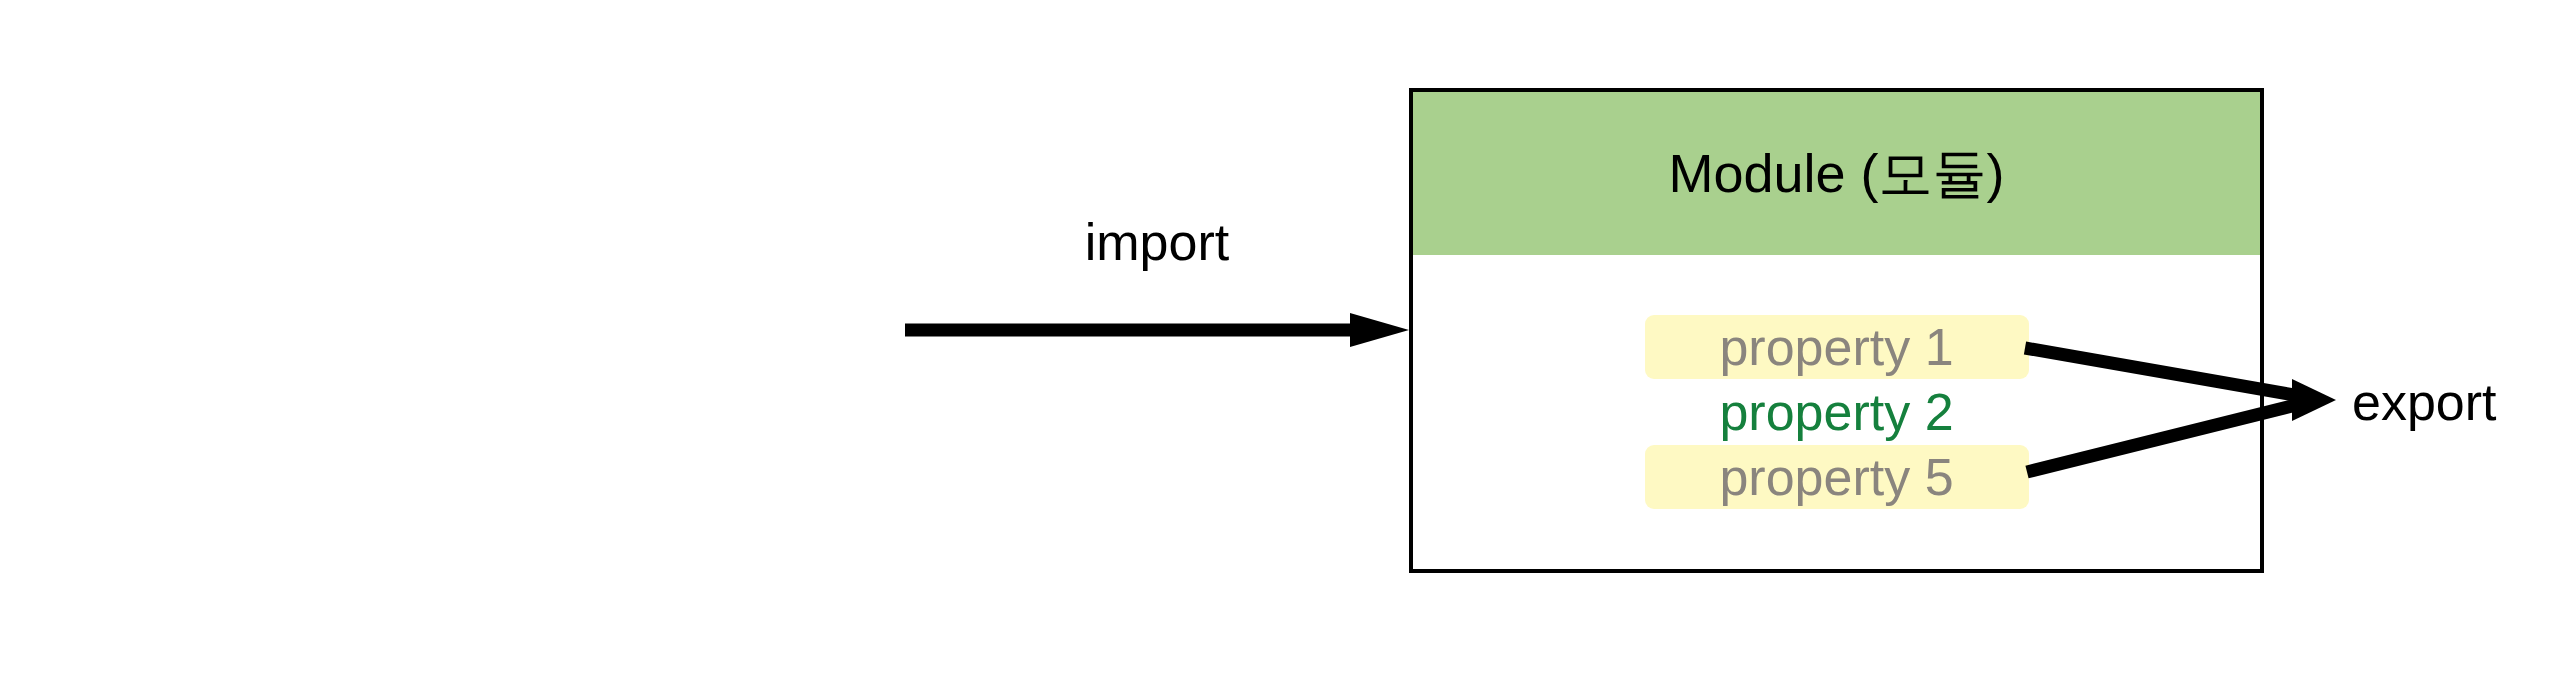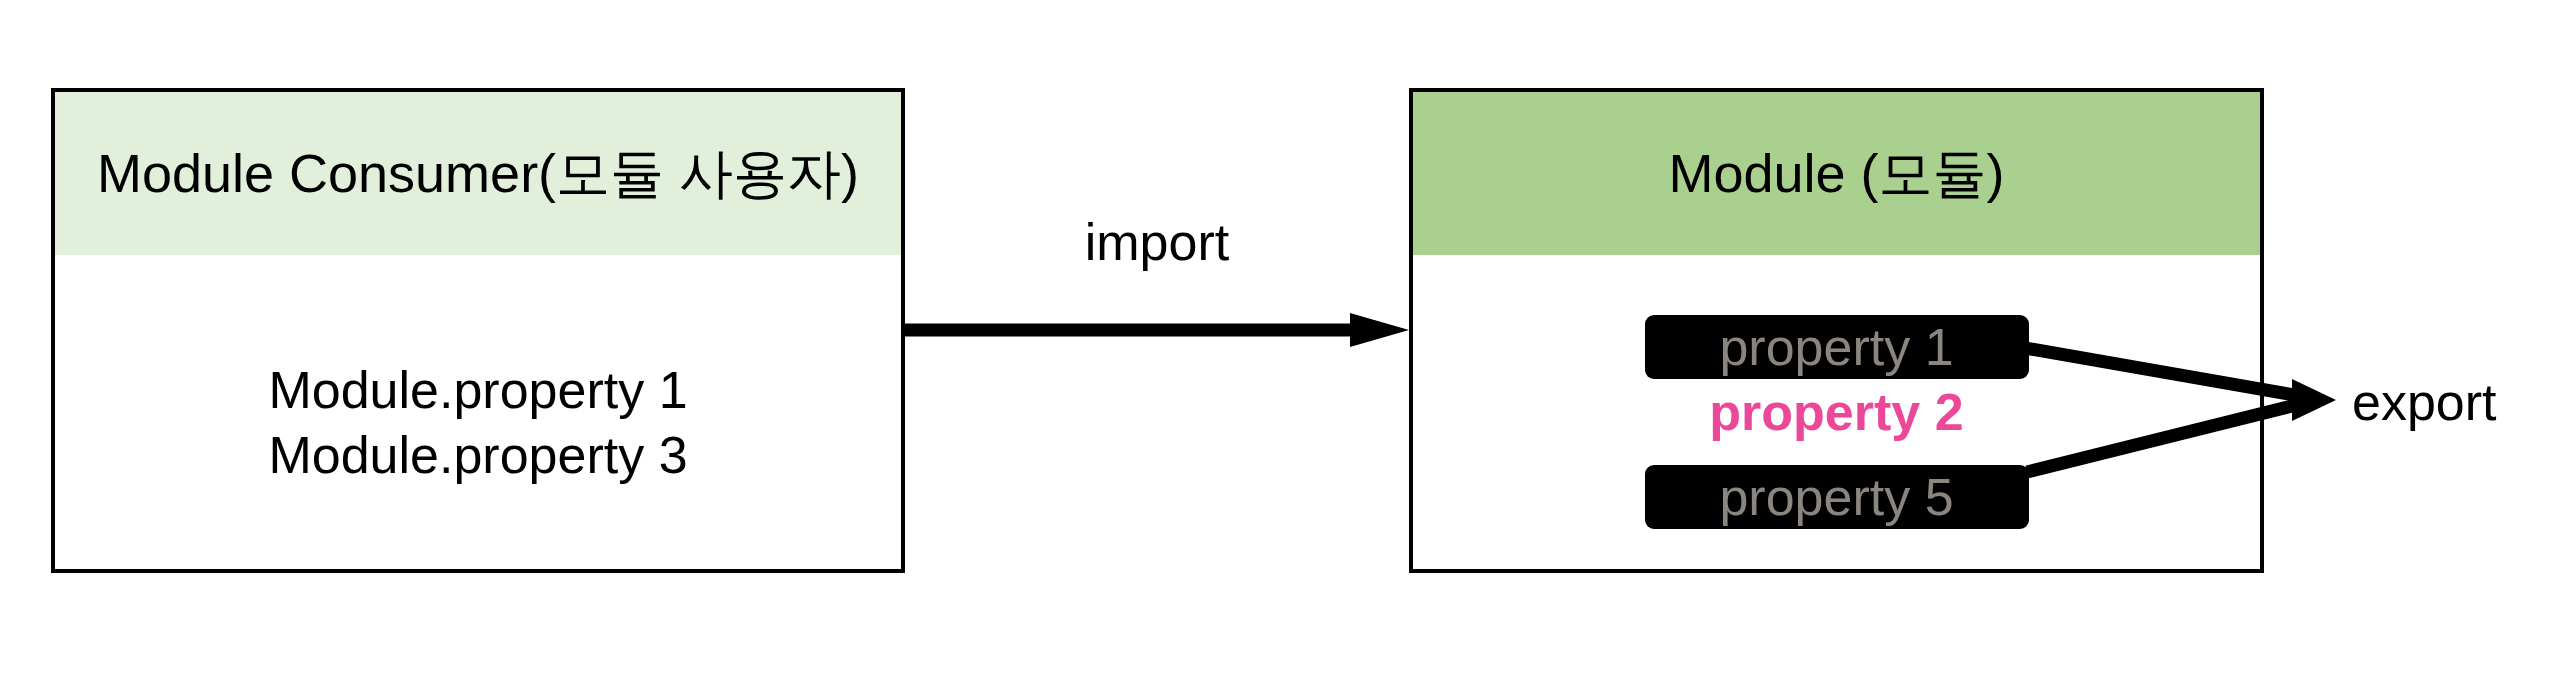--- a/index.html
+++ b/index.html
@@ -61,26 +61,25 @@
     width: 384px;
     height: 64px;
     display: flex;
     align-items: center;
     justify-content: center;
     font-size: 52px;
     line-height: 1;
     white-space: nowrap;
   }
   .prop-row.highlighted {
-    background: #000000;
+    background: #fef9c3;
     border-radius: 9px;
     color: #8A857E;
-    margin-top: 20px;
   }
-  .prop-row.plain { color: #ec4899; font-weight: bold; }
+  .prop-row.plain { color: #15803d; }
 
   
   .arrows-layer {
     position: absolute;
     left: 0; top: 0;
     width: 2562px;
     height: 694px;
     pointer-events: none;
   }
 
@@ -101,29 +100,20 @@
   .export-label {
     left: 2352px;
     top: 372px;
   }
 </style>
 </head>
 <body>
 
 <div class="canvas">
 
-  <div class="dbox consumer-box">
-    <div class="dbox-header">
-      <span>Module Consumer(모듈 사용자)</span>
-    </div>
-    <div class="dbox-body">
-      <div>Module.property 1</div>
-      <div>Module.property 3</div>
-    </div>
-  </div>
 
   <div class="dbox module-box">
     <div class="dbox-header">
       <span>Module (모듈)</span>
     </div>
     <div class="dbox-body">
       <div class="prop-row highlighted">
         <span>property 1</span>
       </div>
       <div class="prop-row plain">

